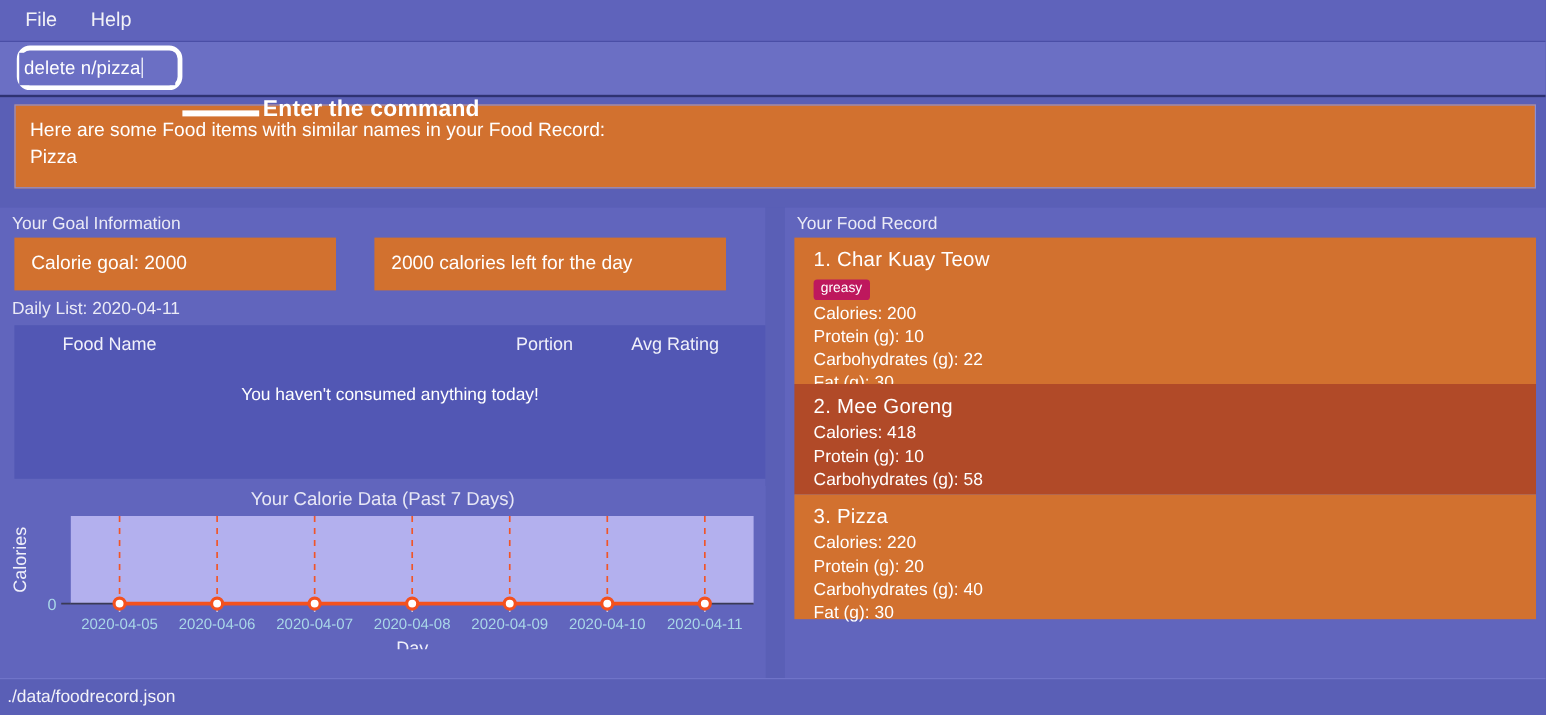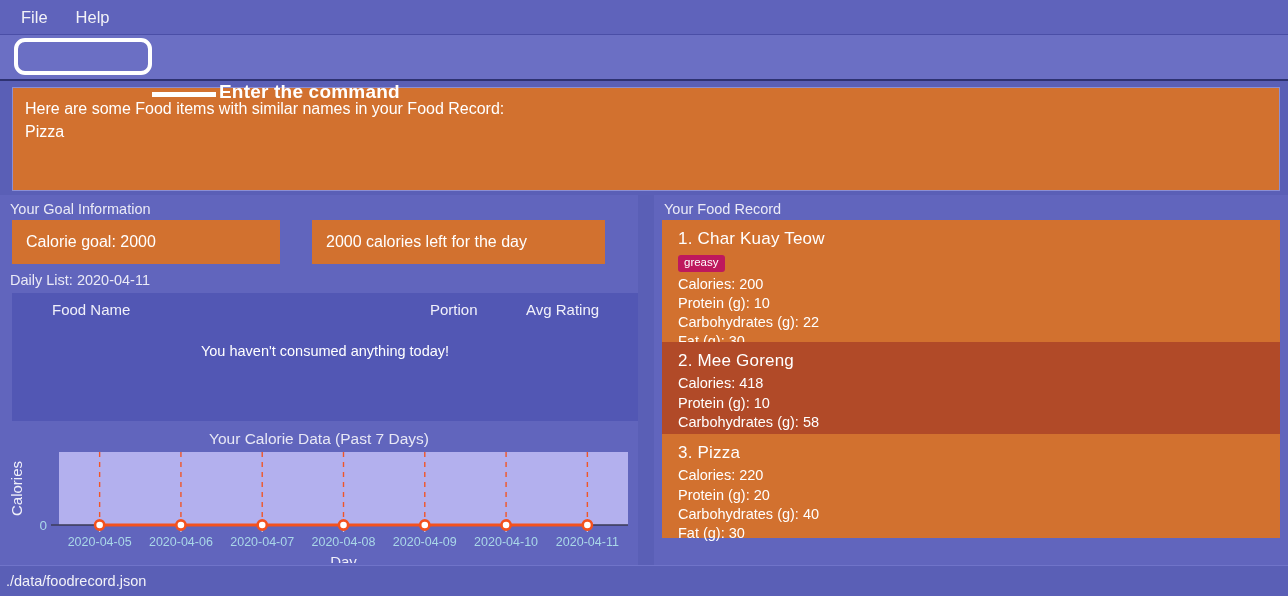--- a/index.html
+++ b/index.html
@@ -111,21 +111,21 @@
 
   
   .result-wrap {
     flex: 0 0 92px;
     padding: 6px 8px 4px 12px;
     box-sizing: border-box;
     background: #5a5fb6;
   }
   .result-box {
     width: 100%;
-    height: 104px;
+    height: 70px;
     box-sizing: border-box;
     background: #d2712f;
     border: 1px solid #8b8fd4;
     padding: 10px 12px 0 12px;
     font-size: 16px;
     line-height: 1.42;
     color: #ffffff;
     overflow: hidden;
   }
 
@@ -291,20 +291,21 @@
 <body>
 
 <div id="app">
 
   <div class="menu-bar">
     <div class="menu-item">File</div>
     <div class="menu-item">Help</div>
   </div>
 
   <div class="command-row">
+    <div class="command-field"><span title="Enter command here...">delete n/pizza</span><span class="caret"></span></div>
     <div class="annot-ring"></div>
     <div class="annot-line"></div>
     <div class="annot-label">Enter the command</div>
   </div>
 
   <div class="result-wrap">
     <div class="result-box">
       <div>Here are some Food items with similar names in your Food Record:</div>
       <div>Pizza</div>
     </div>

